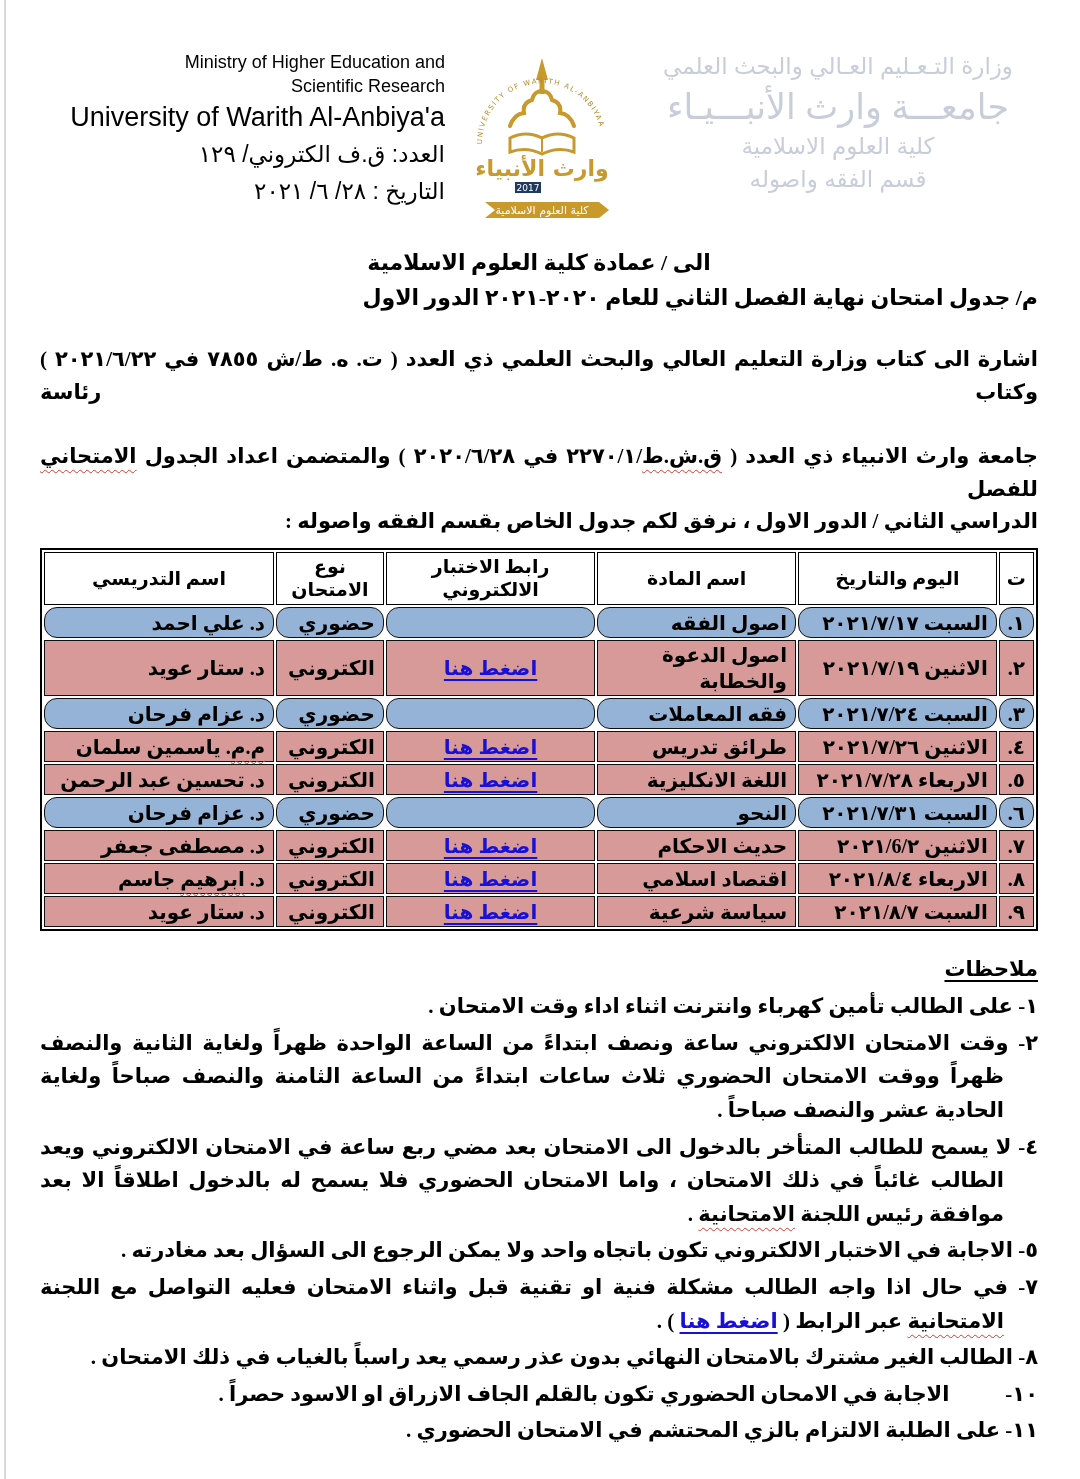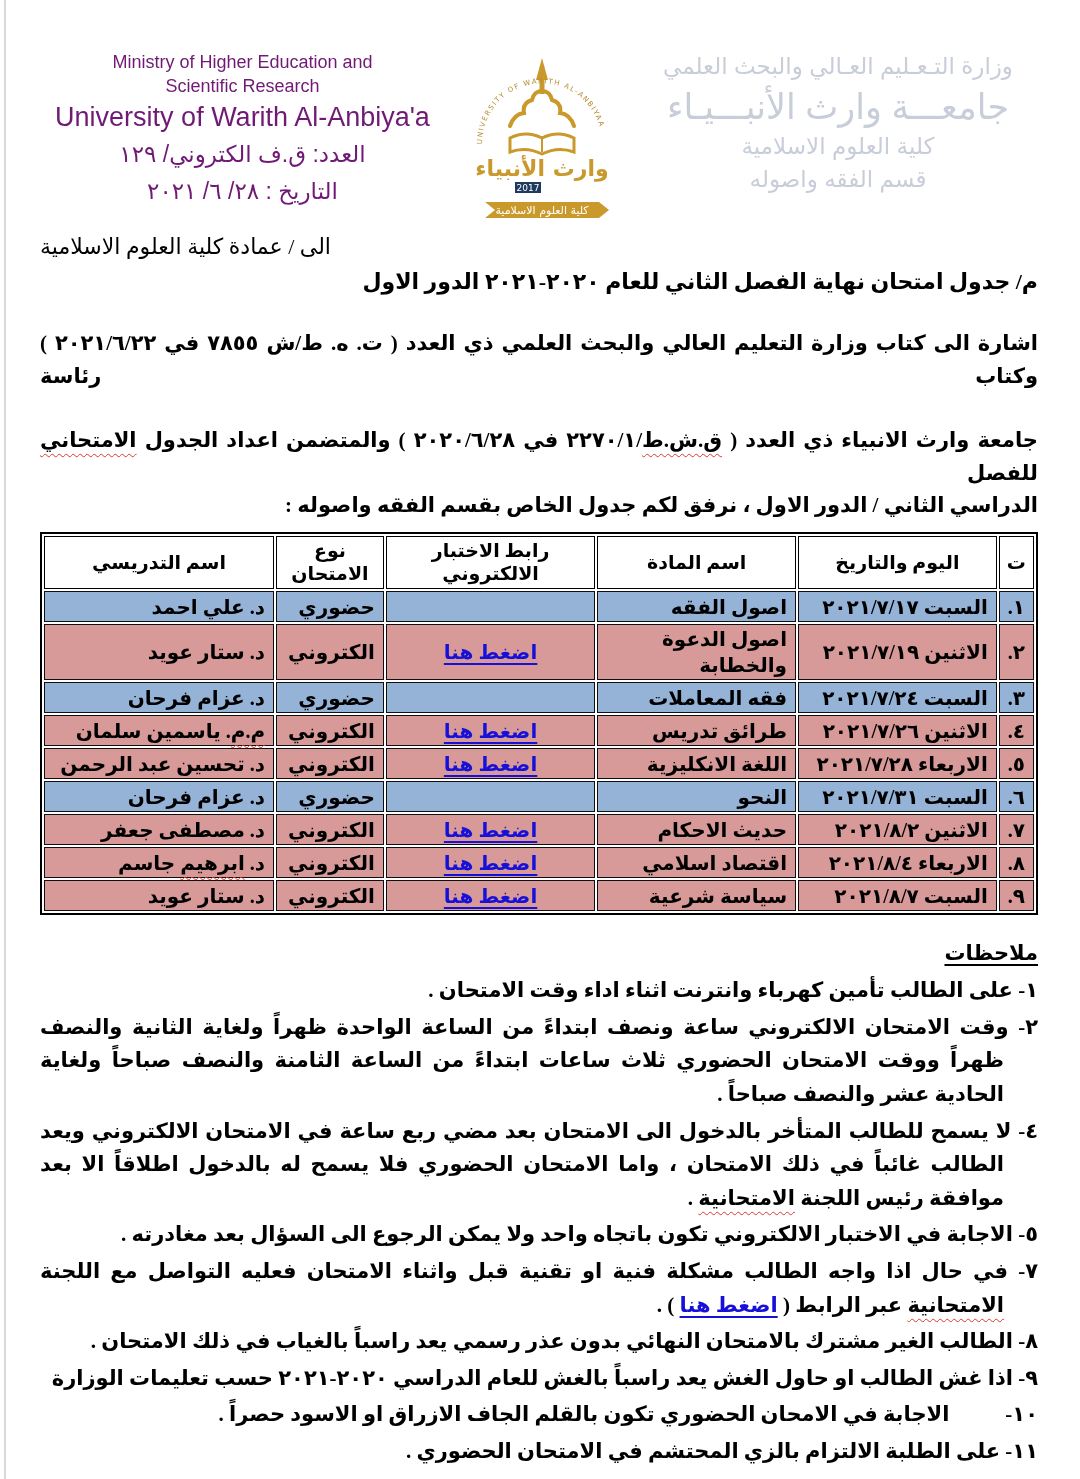--- a/index.html
+++ b/index.html
@@ -3,46 +3,46 @@
 <meta charset="utf-8">
 <style>
   html,body{margin:0;padding:0;background:#ffffff;}
   body{width:1080px;height:1479px;position:relative;overflow:hidden;
        font-family:"Liberation Serif","DejaVu Sans",serif;color:#000;}
   body::after{content:"";position:absolute;left:4px;top:0;bottom:0;width:2px;background:#d9d9d9;}
   .page{padding:0 42px 0 40px;direction:rtl;}
 
   
   .hdr{display:flex;flex-direction:row-reverse;justify-content:space-between;align-items:flex-start;padding-top:50px;direction:ltr;}
-  .hdr-left{width:405px;text-align:center;color:#701a75;font-family:"Liberation Sans","DejaVu Sans",sans-serif;}
+  .hdr-left{width:405px;text-align:right;color:#000000;font-family:"Liberation Sans","DejaVu Sans",sans-serif;}
   .hdr-left .en-small{font-size:18px;line-height:1.35;}
   .hdr-left .en-uni{font-size:27px;line-height:1.35;margin-top:0;}
   .hdr-left .ar-line{direction:rtl;font-size:23px;line-height:1.5;margin-top:2px;}
   .hdr-logo{width:158px;flex:0 0 158px;margin-top:4px;}
   .hdr-right{width:400px;text-align:center;color:#c7cdd9;direction:rtl;font-family:"Liberation Sans","DejaVu Sans",sans-serif;}
   .hdr-right .ar-min{font-size:23px;line-height:1.4;}
   .hdr-right .ar-uni{font-size:35px;line-height:1.3;margin-top:2px;}
   .hdr-right .ar-col{font-size:23px;line-height:1.45;}
   .hdr-right .ar-dep{font-size:23px;line-height:1.45;}
 
   
-  .to-line{font-size:22px;font-weight:400;text-align:left;}
+  .to-line{font-size:22px;font-weight:700;margin-top:16px;text-align:center;}
   .subject-line{font-size:22px;font-weight:700;margin-top:9px;text-align:right;}
   .para{margin-top:15px;font-size:21px;font-weight:700;line-height:1.55;}
   .jline{text-align:justify;text-align-last:justify;margin-top:32px;}
   .rline{text-align:right;}
 
   
   table.sched{width:100%;margin-top:10px;border-collapse:separate;border-spacing:2px;
               border:2px solid #000;direction:rtl;}
   table.sched th{border:1px solid #000;background:#fff;font-weight:700;font-size:19px;
                  padding:2px 4px;text-align:center;line-height:1.25;}
   table.sched td{border:1px solid #101010;font-weight:700;font-size:20px;padding:1px 8px;
                  line-height:1.3;height:27px;}
-  tr.blue td{background:#95b3d7;}
+  tr.blue td{background:#95b3d7;border-radius:13px;}
   tr.pink td{background:#d89a98;}
   td.c-num{text-align:center;padding:1px 2px;}
   td.c-day,td.c-subject,td.c-type,td.c-teacher{text-align:right;padding-right:12px;}
   td.c-link{text-align:center;}
   .lnk{color:#1710d8;font-weight:700;text-decoration:underline;text-underline-offset:4px;text-decoration-thickness:2px;}
 
   
   .notes-title{font-size:21px;font-weight:700;text-decoration:underline;text-underline-offset:4px;
                margin-top:26px;text-align:right;}
   .notes{margin-top:8px;}
@@ -178,21 +178,21 @@
         <tr class="blue">
           <td class="c-num">٦.</td>
           <td class="c-day">السبت ٢٠٢١/٧/٣١</td>
           <td class="c-subject">النحو</td>
           <td class="c-link"></td>
           <td class="c-type">حضوري</td>
           <td class="c-teacher"><span>د. عزام فرحان</span></td>
         </tr>
         <tr class="pink">
           <td class="c-num">٧.</td>
-          <td class="c-day">الاثنين ٢٠٢١/٨/٢</td>
+          <td class="c-day">الاثنين ٢٠٢١/6/٢</td>
           <td class="c-subject">حديث الاحكام</td>
           <td class="c-link"><span class="lnk">اضغط هنا</span></td>
           <td class="c-type">الكتروني</td>
           <td class="c-teacher"><span>د. مصطفى جعفر</span></td>
         </tr>
         <tr class="pink">
           <td class="c-num">٨.</td>
           <td class="c-day">الاربعاء ٢٠٢١/٨/٤</td>
           <td class="c-subject">اقتصاد اسلامي</td>
           <td class="c-link"><span class="lnk">اضغط هنا</span></td>
@@ -211,18 +211,17 @@
   </table>
 
   <div class="notes-title">ملاحظات</div>
   <div class="notes">
       <div class="note"><span class="nnum">١-</span><span> على الطالب تأمين كهرباء وانترنت اثناء اداء وقت الامتحان .</span></div>
       <div class="note"><span class="nnum">٢-</span><span> وقت الامتحان الالكتروني ساعة ونصف ابتداءً من الساعة الواحدة ظهراً ولغاية الثانية والنصف ظهراً ووقت الامتحان الحضوري ثلاث ساعات ابتداءً من الساعة الثامنة والنصف صباحاً ولغاية الحادية عشر والنصف صباحاً .</span></div>
       <div class="note"><span class="nnum">٤-</span><span> لا يسمح للطالب المتأخر بالدخول الى الامتحان بعد مضي ربع ساعة في الامتحان الالكتروني ويعد الطالب غائباً في ذلك الامتحان ، واما الامتحان الحضوري فلا يسمح له بالدخول اطلاقاً الا بعد موافقة رئيس اللجنة </span><span class="wavy">الامتحانية</span><span> .</span></div>
       <div class="note"><span class="nnum">٥-</span><span> الاجابة في الاختبار الالكتروني تكون باتجاه واحد ولا يمكن الرجوع الى السؤال بعد مغادرته .</span></div>
       <div class="note"><span class="nnum">٧-</span><span> في حال اذا واجه الطالب مشكلة فنية او تقنية قبل واثناء الامتحان فعليه التواصل مع اللجنة </span><span class="wavy">الامتحانية</span><span> عبر الرابط ( </span><span class="lnk">اضغط هنا</span><span> ) .</span></div>
       <div class="note"><span class="nnum">٨-</span><span> الطالب الغير مشترك بالامتحان النهائي بدون عذر رسمي يعد راسباً بالغياب في ذلك الامتحان .</span></div>
-      <div class="note"><span class="nnum">٩-</span><span> اذا غش الطالب او حاول الغش يعد راسباً بالغش للعام الدراسي ٢٠٢٠-٢٠٢١ حسب تعليمات الوزارة</span></div>
       <div class="note"><span class="nnum">١٠-</span><span class="spacer"></span><span>الاجابة في الامحان الحضوري تكون بالقلم الجاف الازراق او الاسود حصراً .</span></div>
       <div class="note"><span class="nnum">١١-</span><span> على الطلبة الالتزام بالزي المحتشم في الامتحان الحضوري .</span></div>
     </div>
 
 </div>
 
 </body></html>

